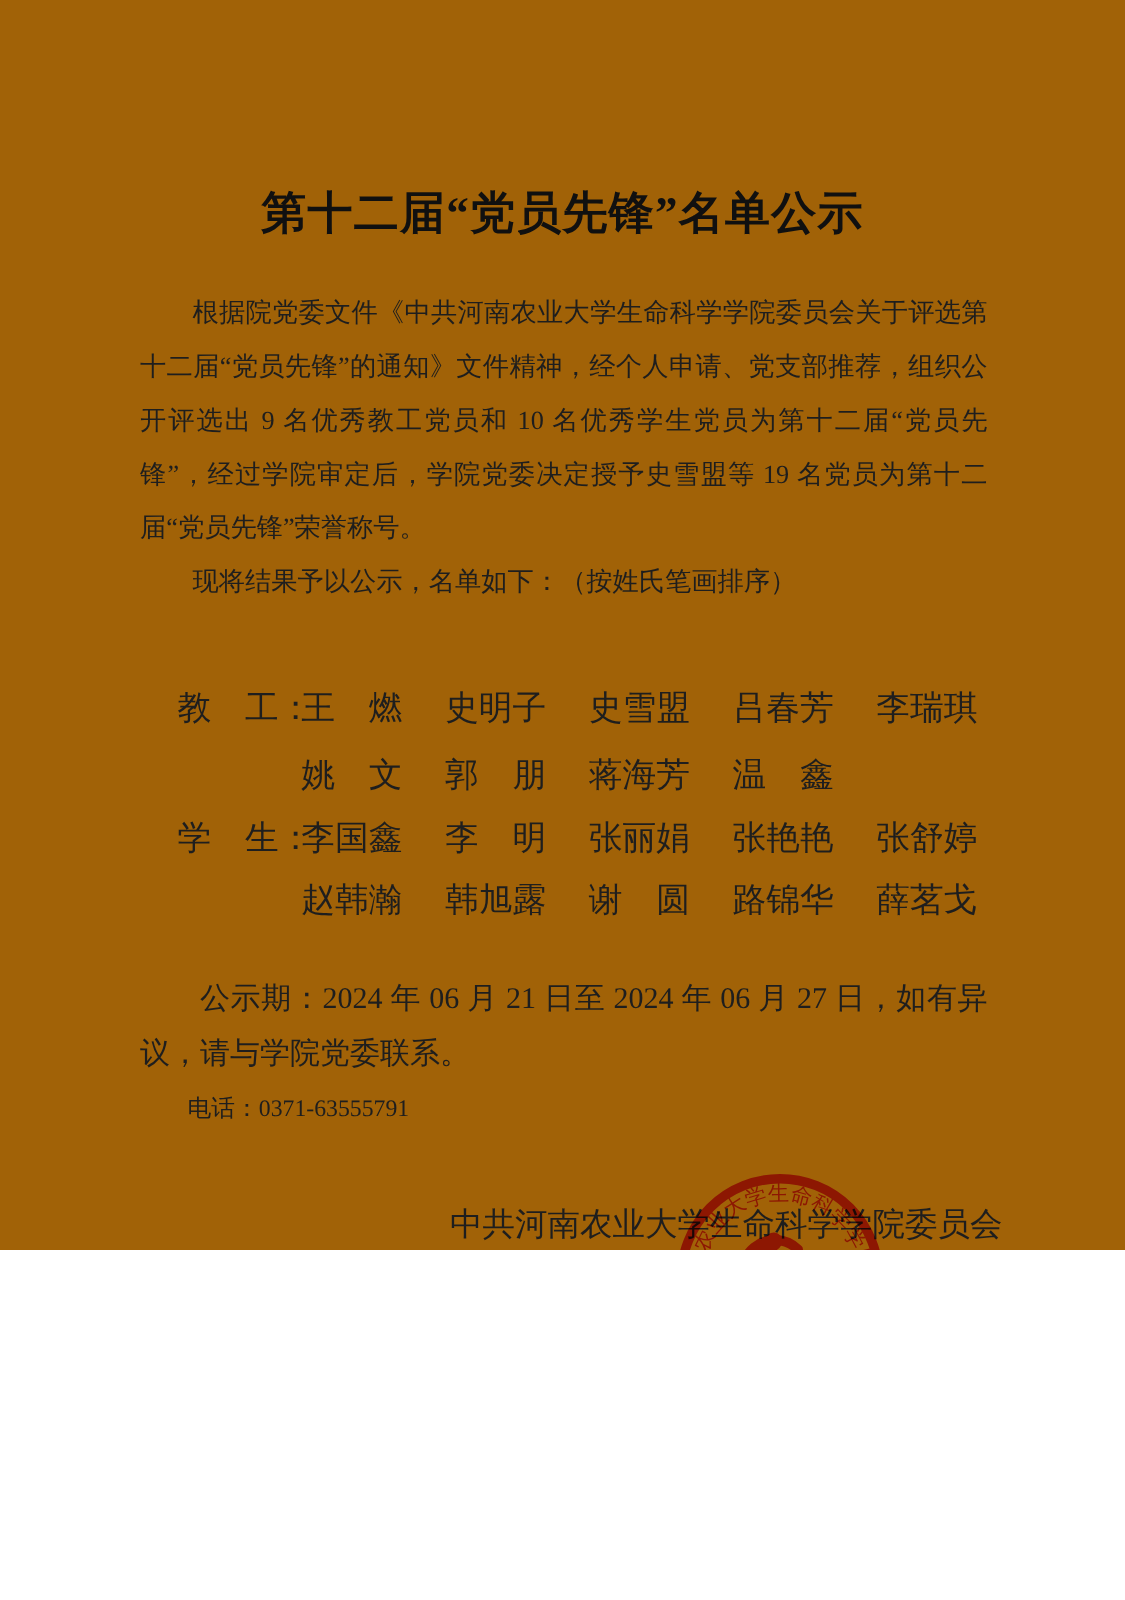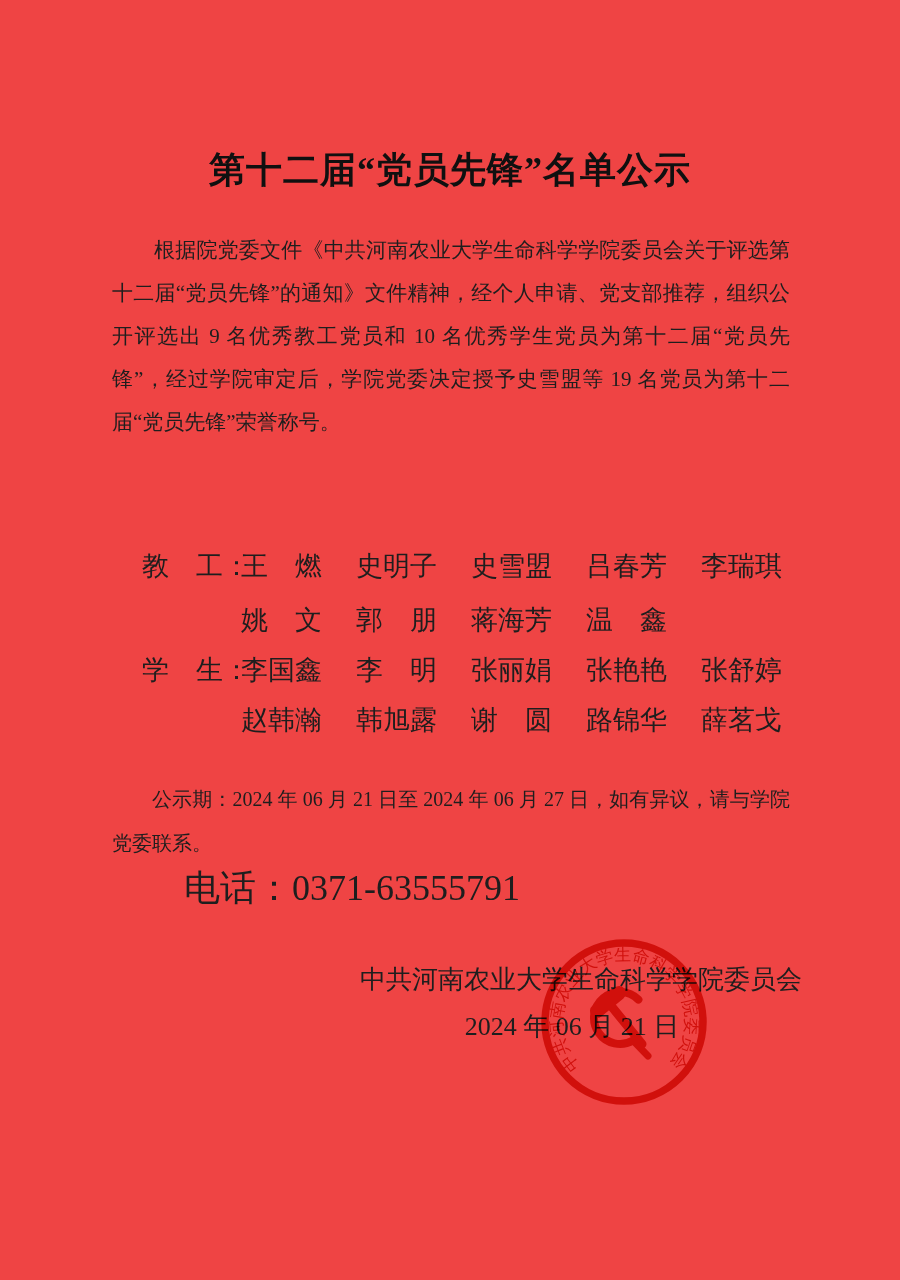--- a/index.html
+++ b/index.html
@@ -1,17 +1,17 @@
 <!DOCTYPE html>
 <html><head>
 <meta charset="utf-8">
 <style>
   html,body { margin:0; padding:0; background:#ffffff; }
   .page {
-    position:relative; width:900px; height:1280px; background:#ef4444;
+    position:relative; width:900px; height:1000px; background:#a16207;
     font-family:"Liberation Serif","DejaVu Serif",serif; color:#1e1e1e;
     overflow:hidden;
   }
   .doc-title {
     position:absolute; top:146px; left:0; width:900px;
     text-align:center; font-size:36px; font-weight:bold; letter-spacing:1px;
     color:#101010;
   }
   .body-text {
     position:absolute; top:229px; left:112px; width:678px;
@@ -23,46 +23,47 @@
     display:flex; align-items:center; font-size:27px; white-space:nowrap;
   }
   .roster-row .row-label { margin-left:30px; width:99px; flex:0 0 auto; }
   .roster-row .names { display:flex; gap:34px; }
   .row-teachers-1 { top:541px; }
   .row-teachers-2 { top:595px; }
   .row-students-1 { top:645px; }
   .row-students-2 { top:695px; }
   .notice-period {
     position:absolute; top:777px; left:112px; width:678px;
-    font-size:20px; line-height:44px; text-align:justify; text-justify:inter-ideograph;
+    font-size:24px; line-height:44px; text-align:justify; text-justify:inter-ideograph;
   }
   .notice-period p, .notice-phone p { margin:0; text-indent:2em; }
   .notice-phone {
     position:absolute; top:866px; left:112px; width:678px;
-    font-size:36px; line-height:44px;
+    font-size:19px; line-height:44px;
   }
   .signature {
     position:absolute; top:964px; right:116px; width:424px; font-size:26px;
   }
   .sig-org  { line-height:31px; text-align:center; white-space:nowrap; }
   .sig-date { margin-top:16px; line-height:31px; text-align:center; }
   .seal {
     position:absolute; left:538px; top:936px; width:172px; height:172px;
     mix-blend-mode:multiply; opacity:0.92; pointer-events:none;
   }
 </style>
 </head>
 <body>
 
 <div class="page">
 
   <div class="doc-title">第十二届“党员先锋”名单公示</div>
 
   <div class="body-text">
     <p>根据院党委文件《中共河南农业大学生命科学学院委员会关于评选第十二届“党员先锋”的通知》文件精神，经个人申请、党支部推荐，组织公开评选出 9 名优秀教工党员和 10 名优秀学生党员为第十二届“党员先锋”，经过学院审定后，学院党委决定授予史雪盟等 19 名党员为第十二届“党员先锋”荣誉称号。</p>
+    <p>现将结果予以公示，名单如下：（按姓氏笔画排序）</p>
   </div>
 
   <div class="roster-row row-teachers-1">
     <span class="row-label">教　工：</span>
     <span class="names">
         <span>王　燃</span>
         <span>史明子</span>
         <span>史雪盟</span>
         <span>吕春芳</span>
         <span>李瑞琪</span>

